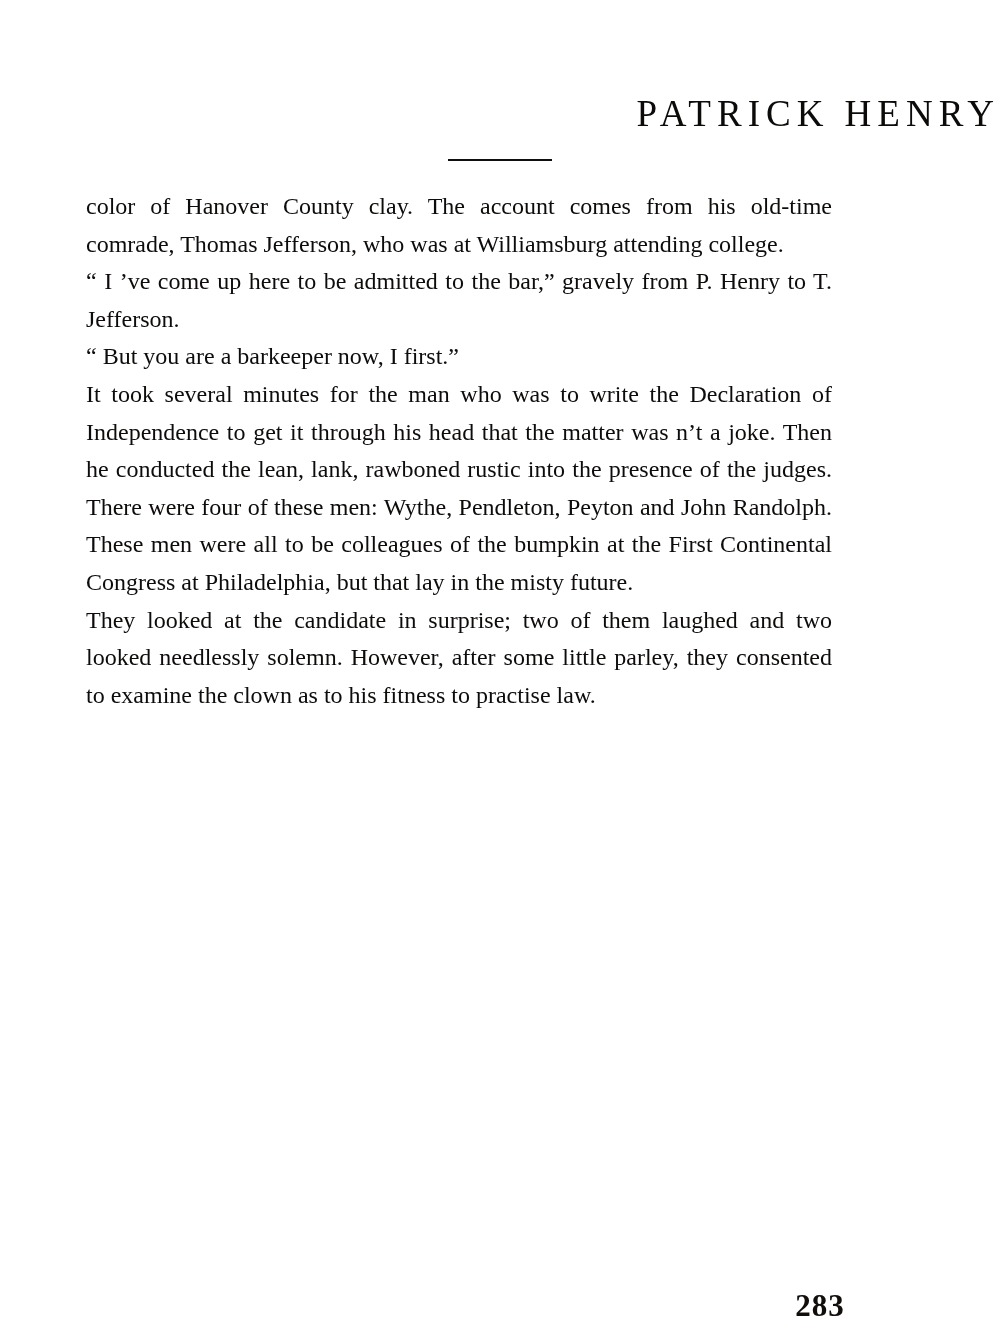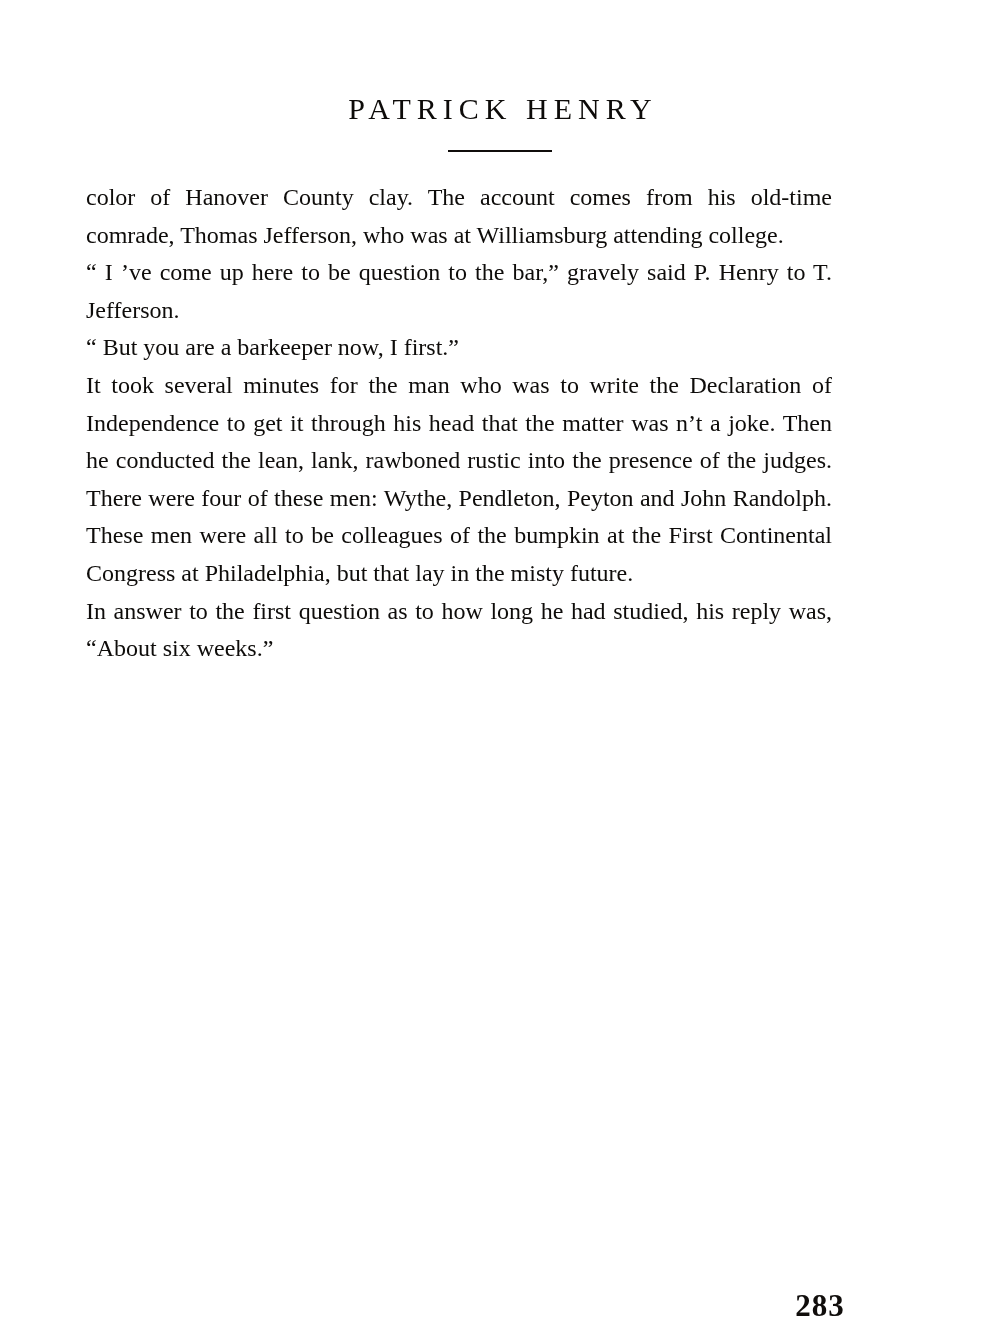--- a/index.html
+++ b/index.html
@@ -15,22 +15,22 @@
     color: #100d0b;
   }
   .page {
     position: relative;
     width: 1000px;
     height: 1332px;
     box-sizing: border-box;
     padding: 0;
   }
   .running-head {
-    text-align: center;
-    font-size: 30px;
+    text-align: right;
+    font-size: 37px;
     letter-spacing: 6px;
     margin-top: 92px;
     font-weight: 400;
     color: #0d0b09;
     text-indent: 6px;
   }
   .head-rule {
     width: 104px;
     height: 2px;
     background: #100d0b;
@@ -69,21 +69,21 @@
 </head>
 <body>
 
 <div class="page">
 
   <div class="running-head">PATRICK HENRY</div>
   <div class="head-rule"></div>
 
   <div class="body-text">
     <p>color of Hanover County clay. The account comes from his old-time comrade, Thomas Jefferson, who was at Williamsburg attending college.</p>
-    <p>“ I ’ve come up here to be question to the bar,” gravely said P. Henry to T. Jefferson.</p>
+    <p>“ I ’ve come up here to be admitted to the bar,” gravely from P. Henry to T. Jefferson.</p>
     <p>“ But you are a barkeeper now, I first.”</p>
     <p>It took several minutes for the man who was to write the Declaration of Independence to get it through his head that the matter was n’t a joke. Then he conducted the lean, lank, rawboned rustic into the presence of the judges. There were four of these men: Wythe, Pendleton, Peyton and John Randolph. These men were all to be colleagues of the bumpkin at the First Continental Congress at Philadelphia, but that lay in the misty future.</p>
-    <p>In answer to the first question as to how long he had studied, his reply was, “About six weeks.”</p>
+    <p>They looked at the candidate in surprise; two of them laughed and two looked needlessly solemn. However, after some little parley, they consented to examine the clown as to his fitness to practise law.</p>
   </div>
 
   <div class="folio">283</div>
 
 </div>
 
 </body></html>

